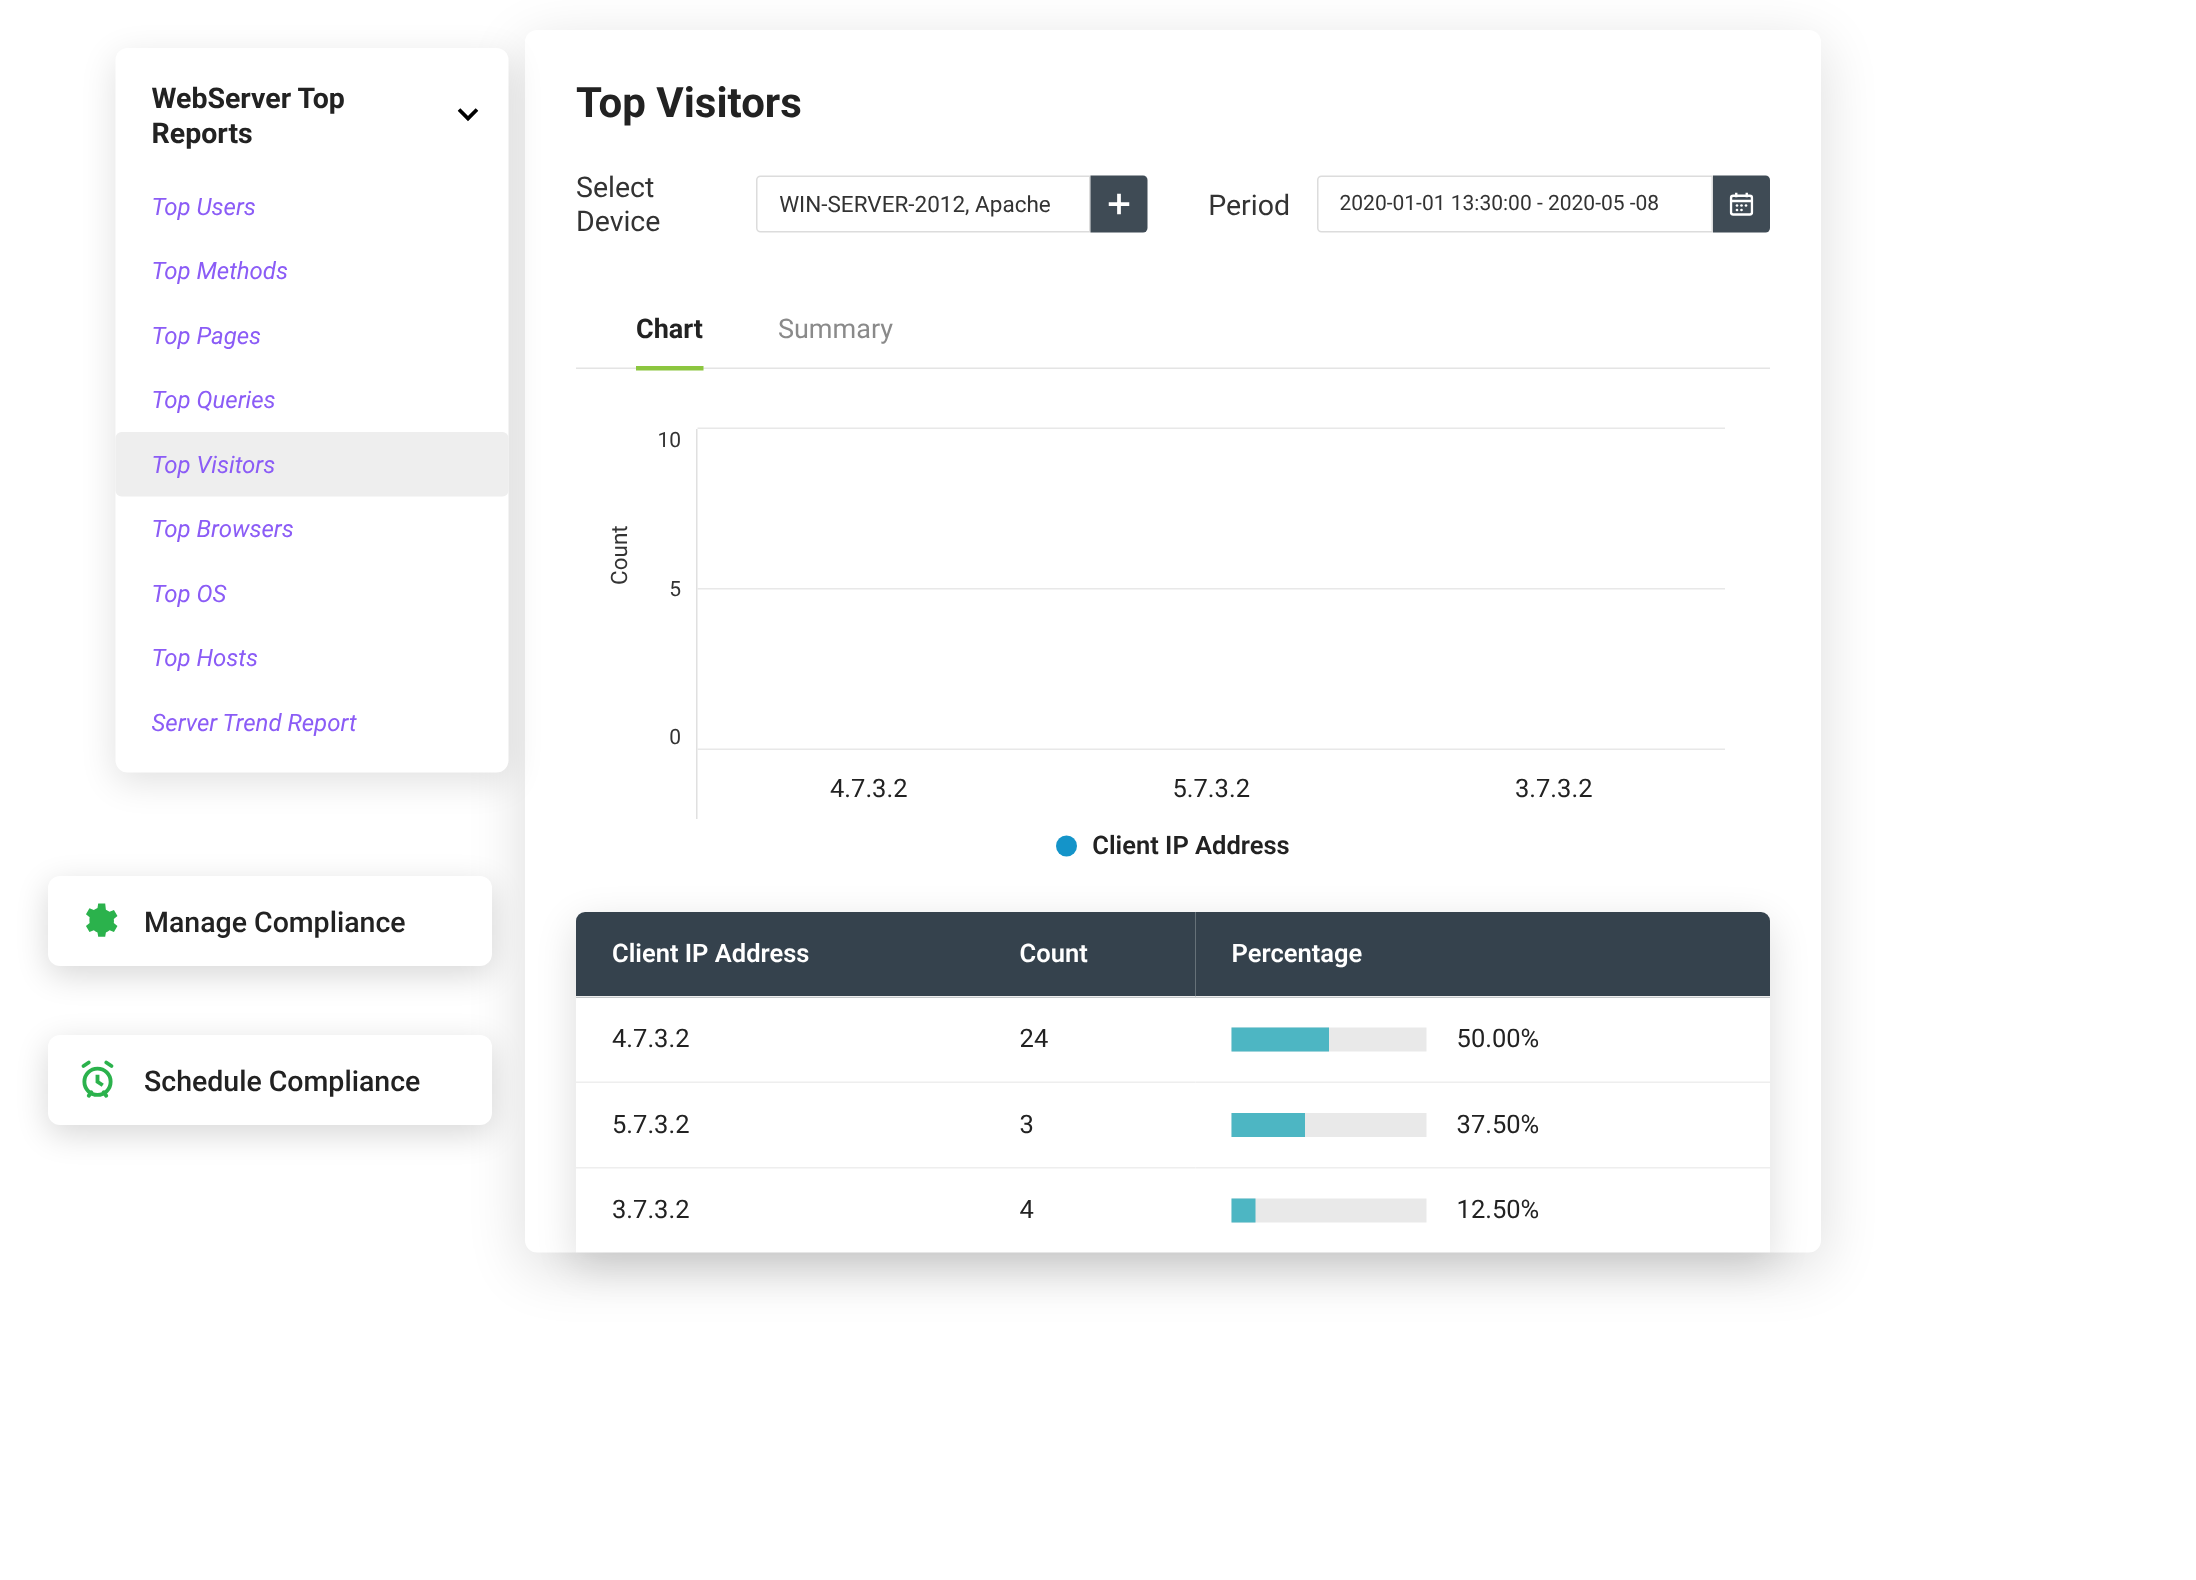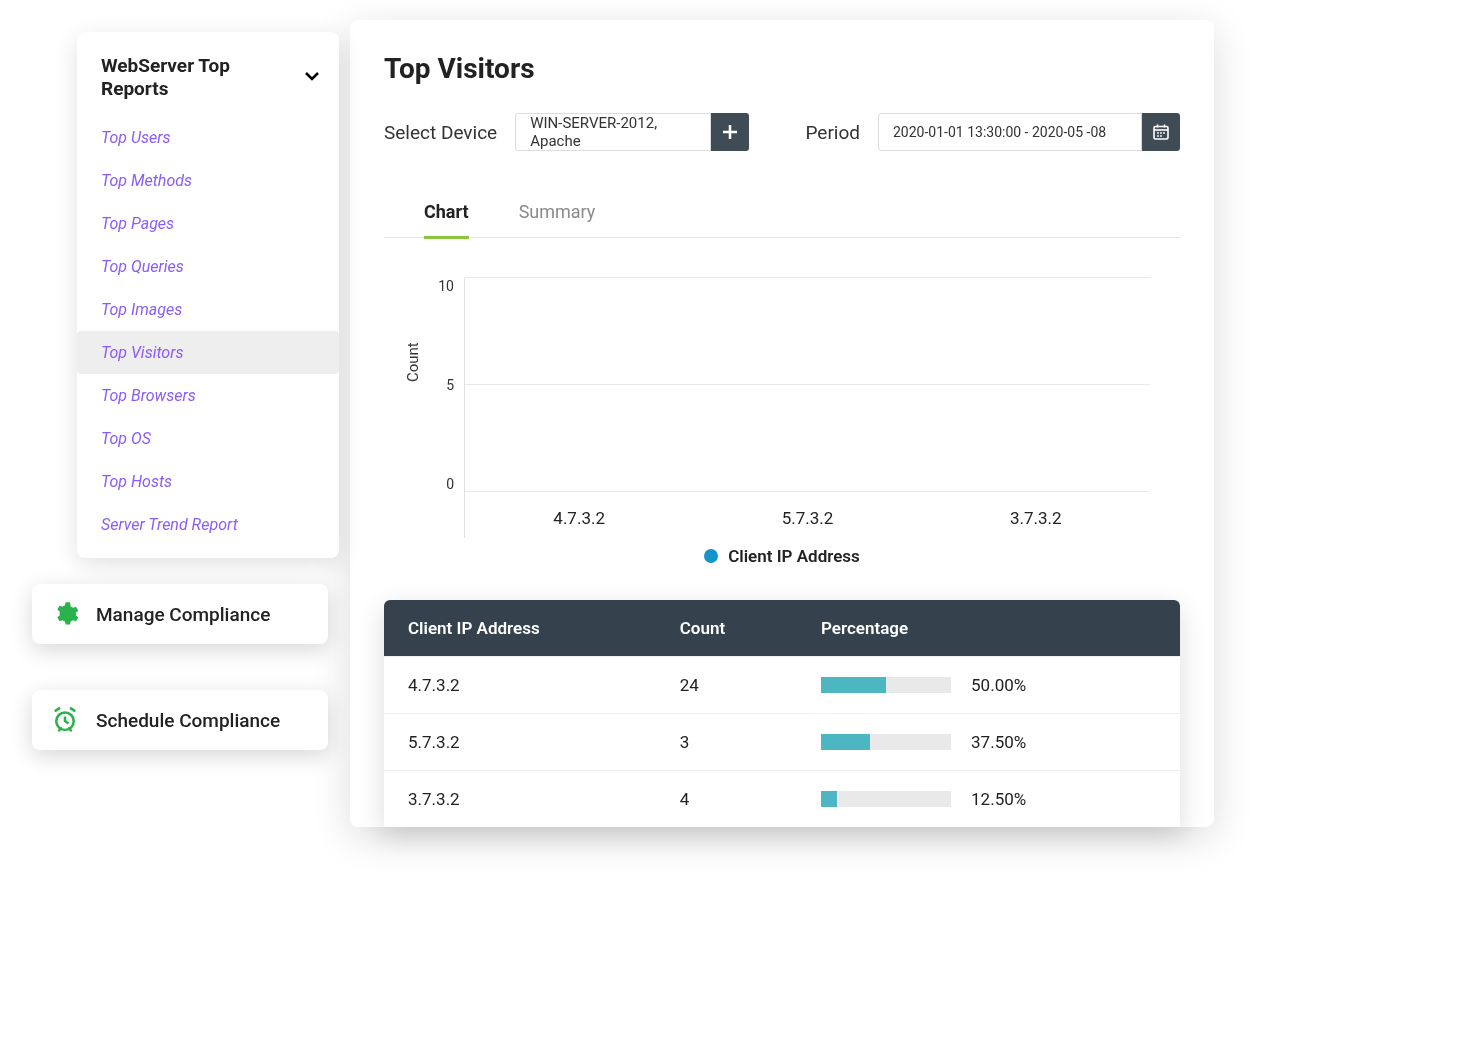--- a/index.html
+++ b/index.html
@@ -246,21 +246,20 @@
       <svg width="14" height="10" viewBox="0 0 14 10">
           <path d="M1 1l6 6 6-6" fill="none" stroke="#000" stroke-width="2.5"></path>
         </svg>
     </span>
   </div>
   <div id="sidebar-items">
       <div class="sidebar-item">Top Users</div>
       <div class="sidebar-item">Top Methods</div>
       <div class="sidebar-item">Top Pages</div>
       <div class="sidebar-item">Top Queries</div>
-      <div class="sidebar-item">Top Images</div>
       <div class="sidebar-item active">Top Visitors</div>
       <div class="sidebar-item">Top Browsers</div>
       <div class="sidebar-item">Top OS</div>
       <div class="sidebar-item">Top Hosts</div>
       <div class="sidebar-item">Server Trend Report</div>
     </div>
 </div>
 
 <div id="comp-manage" class="compliance-btn">
   <span class="ic">
@@ -283,21 +282,21 @@
   <span>Schedule Compliance</span>
 </div>
 
 <div class="main-card">
   <h1 class="title">Top Visitors</h1>
 
   <div class="filters">
     <div class="filter-group">
       <span class="filter-label">Select Device</span>
       <div style="display:flex">
-        <div class="filter-input" style="width:196px">
+        <div class="filter-input" style="width:223px">
           <span>WIN-SERVER-2012, Apache</span>
         </div>
         <div class="filter-addon">
           <span>
             <svg width="14" height="14" viewBox="0 0 14 14">
                 <path d="M7 0v14M0 7h14" stroke="#fff" stroke-width="2.5"></path>
               </svg>
           </span>
         </div>
       </div>

